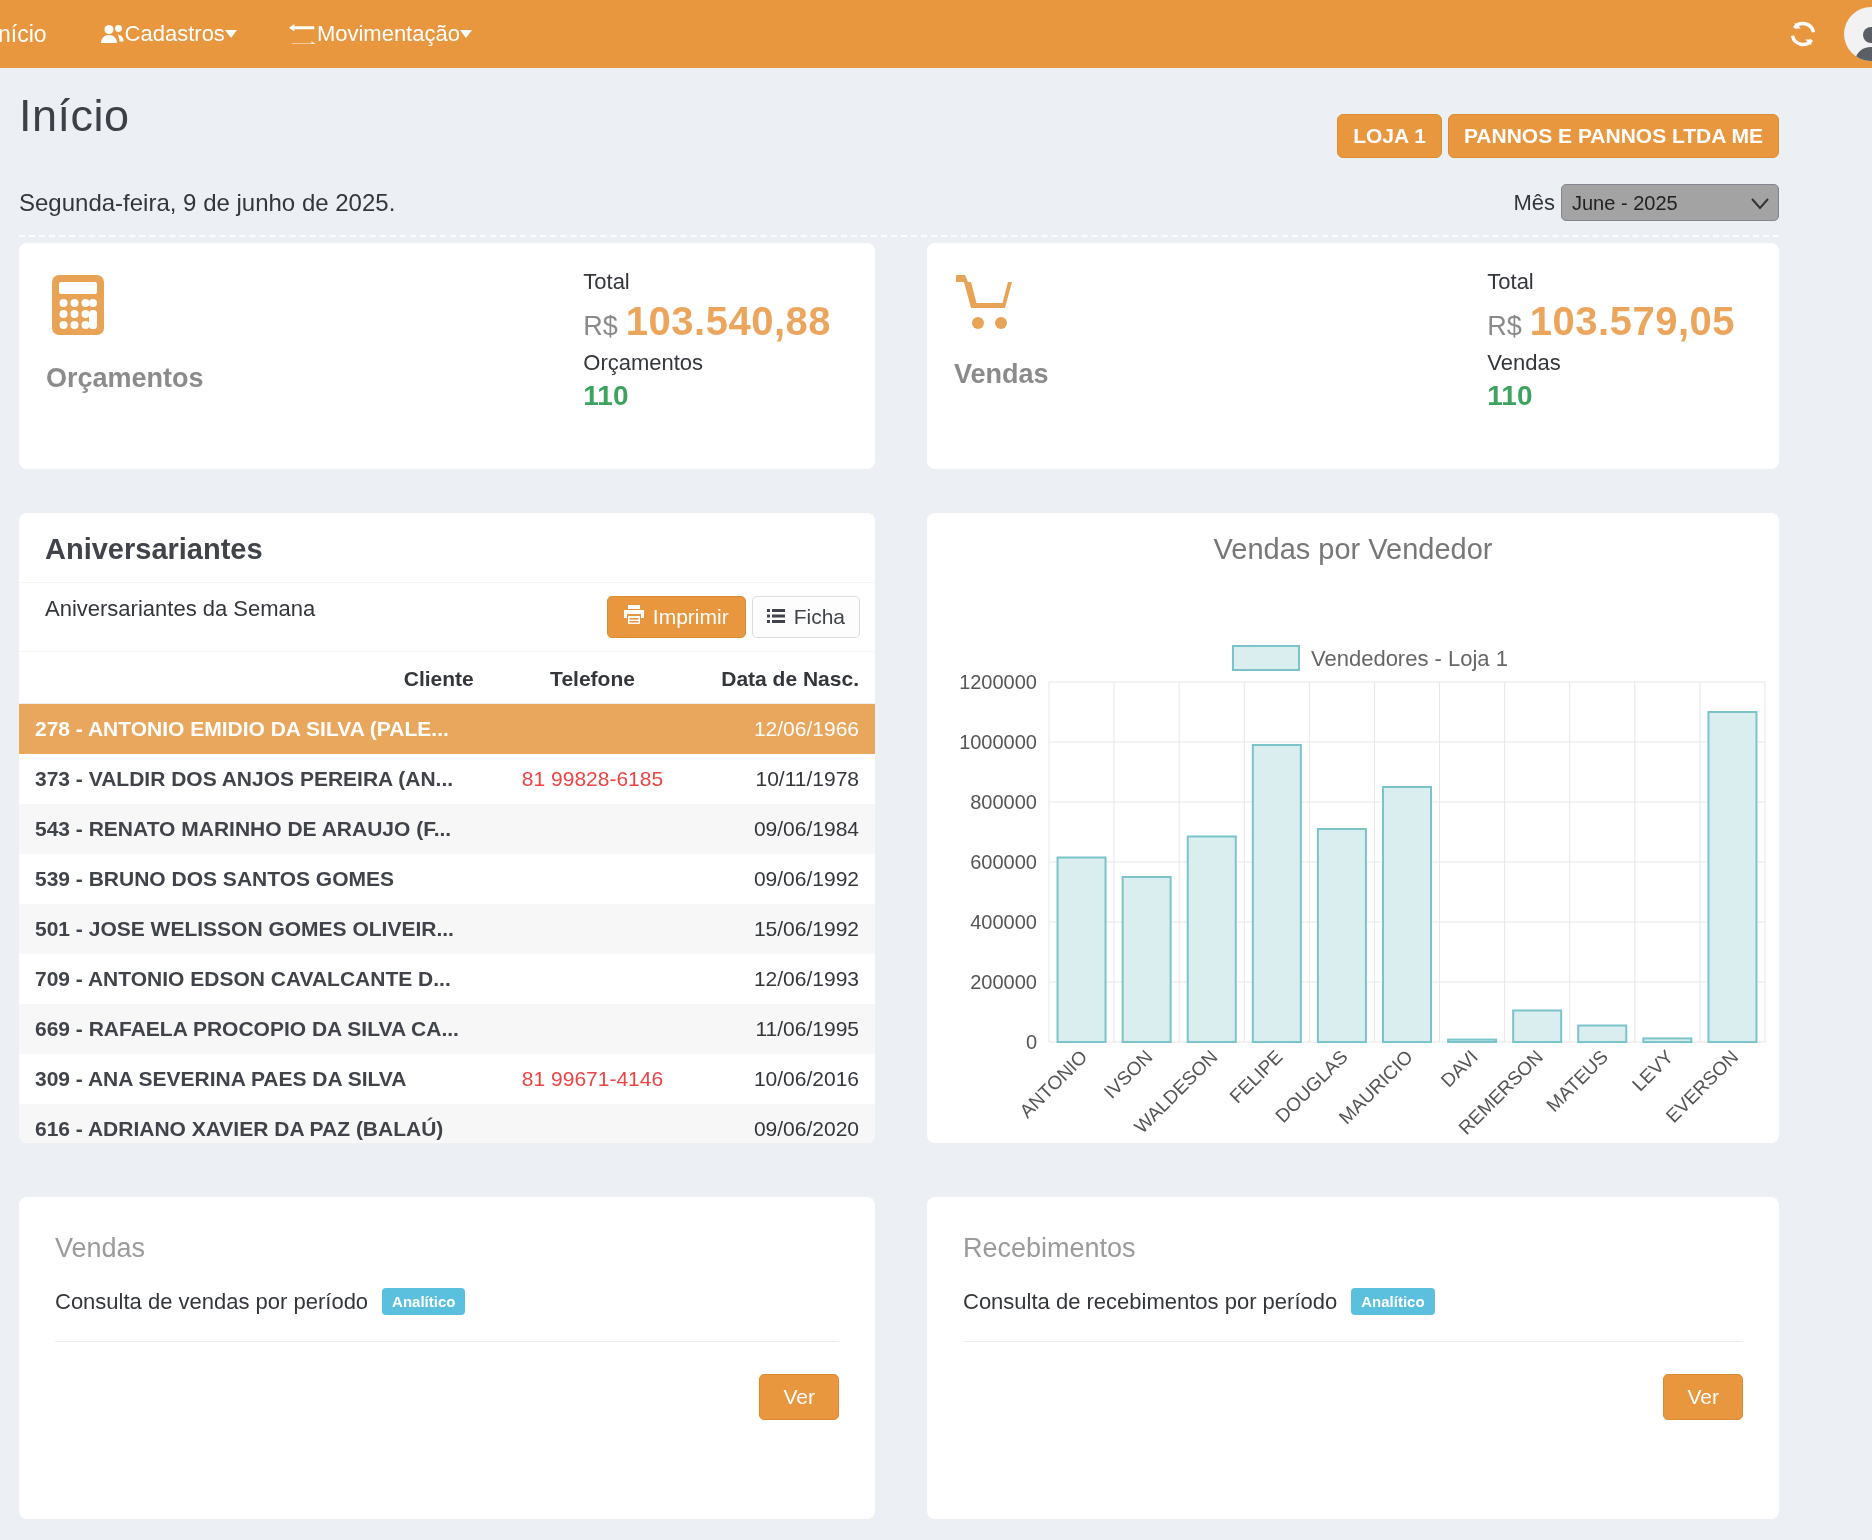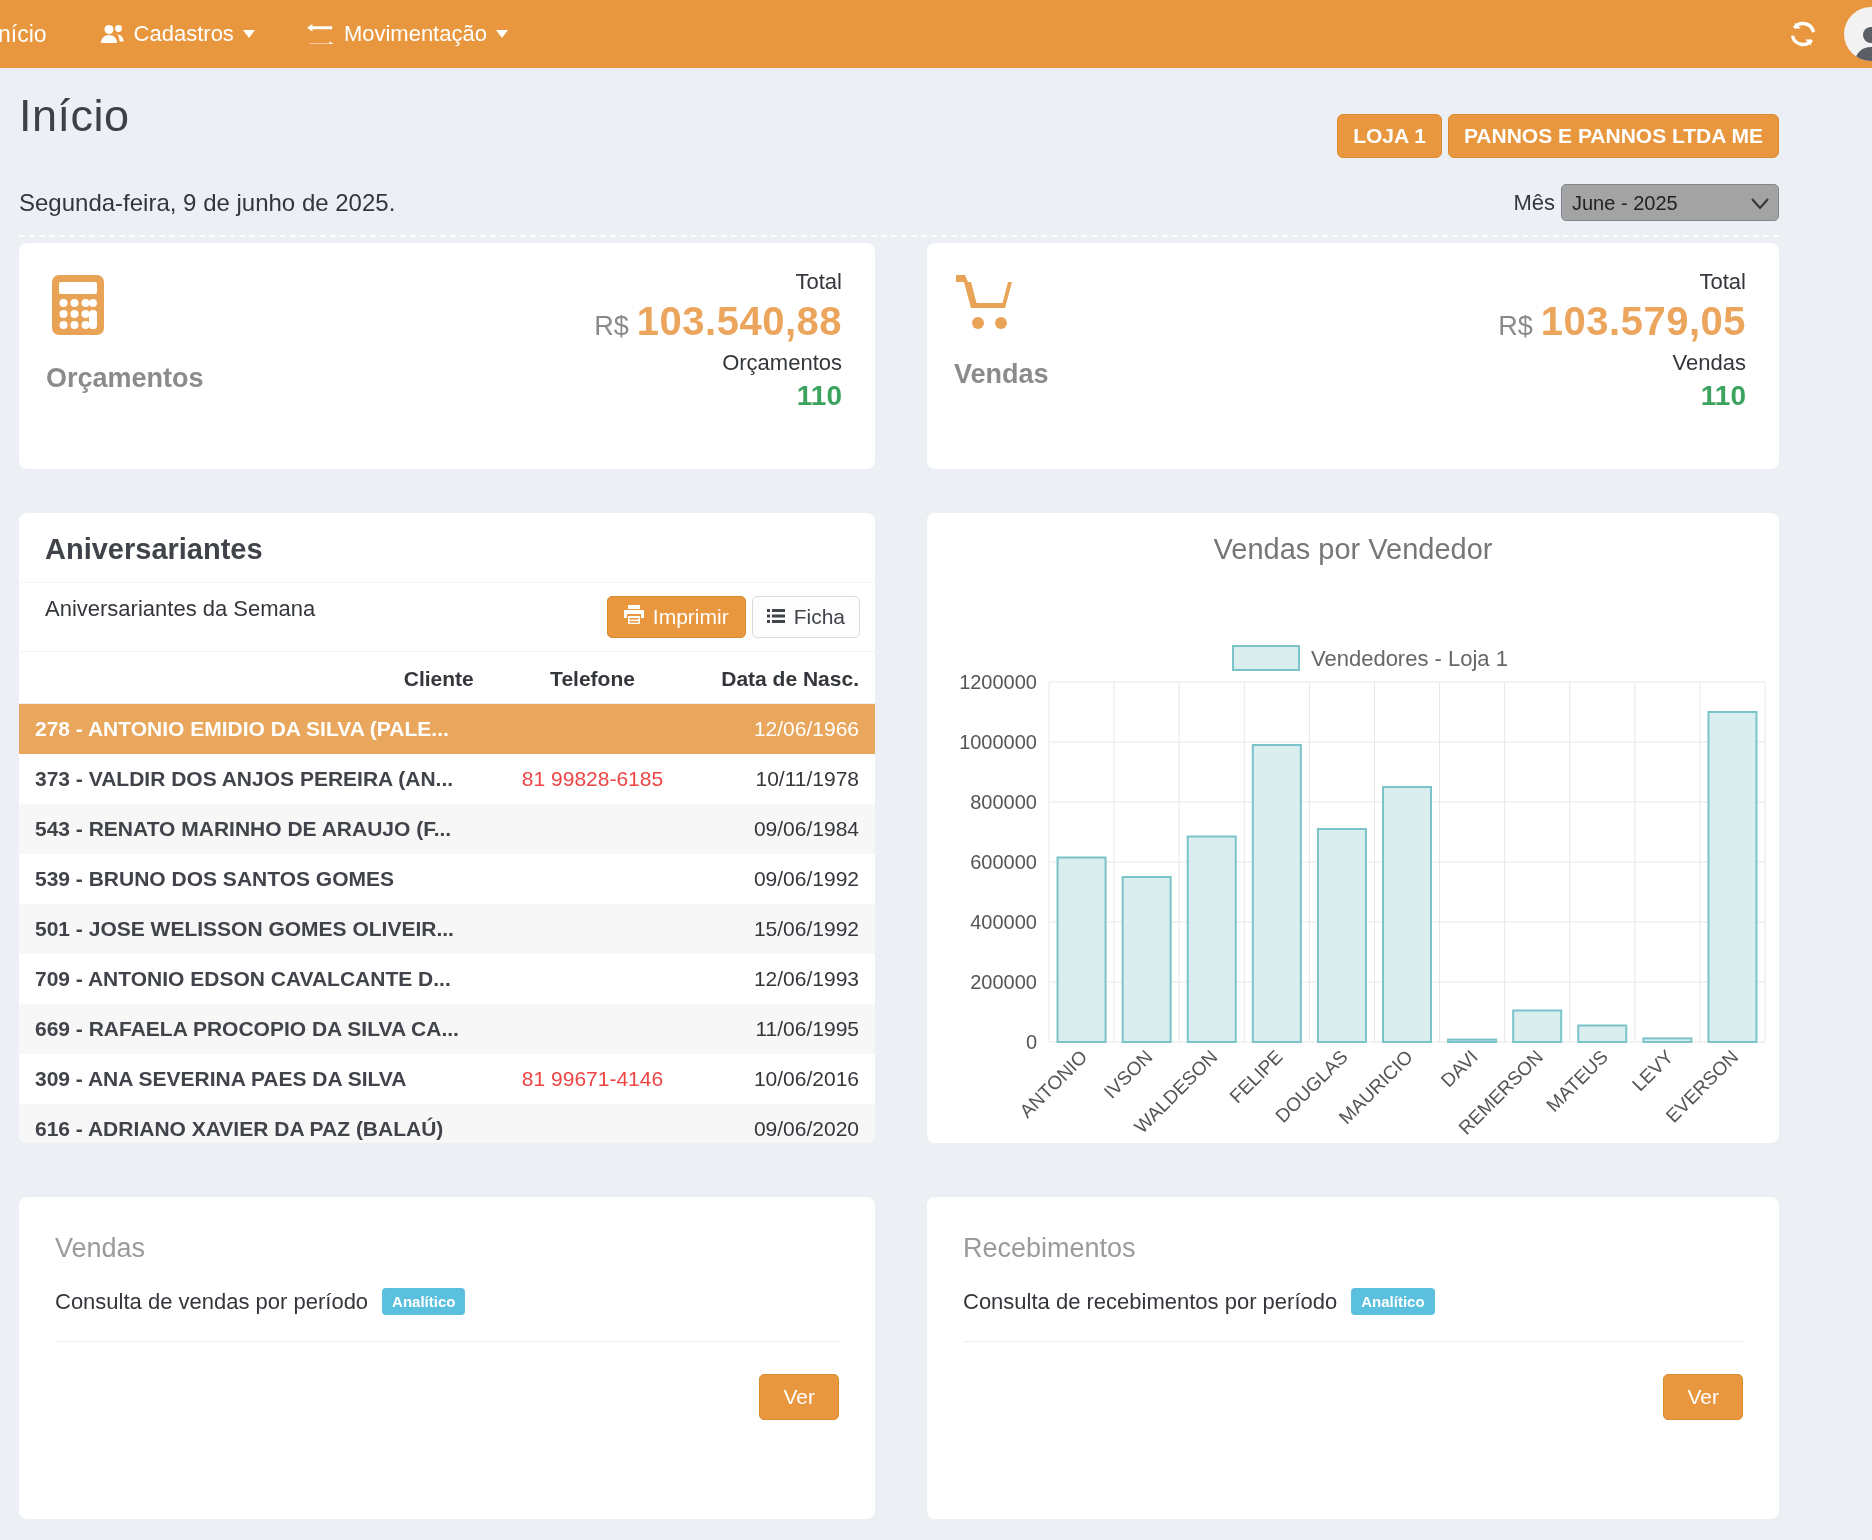--- a/index.html
+++ b/index.html
@@ -2,21 +2,21 @@
 <html><head>
 <meta charset="utf-8">
 <style>
   * { box-sizing: border-box; margin: 0; padding: 0; }
   html,body { width:1872px; height:1540px; overflow:hidden; }
   body { background:#ecf0f5; font-family:"Liberation Sans", sans-serif; }
 
   
   .navbar { position:relative; height:68px; background:#e8973e; display:flex; align-items:center; color:#fff; }
   .brand { font-size:23px; padding:0 26px 0 0; margin-left:-2px; cursor:pointer; }
-  .nav-item { display:flex; align-items:center; gap:9px; padding:0 26px; height:100%; font-size:22px; cursor:pointer; }
+  .nav-item { display:flex; align-items:center; padding:0 26px; height:100%; font-size:22px; cursor:pointer; }
   .nav-item svg { display:block; }
   .nav-right { position:absolute; right:54px; top:0; height:100%; display:flex; align-items:center; }
   .refresh-btn { cursor:pointer; display:flex; }
   .avatar { position:absolute; right:-26px; top:7px; width:54px; height:54px; border-radius:50%; background:#f2f2f2; overflow:hidden; display:flex; align-items:flex-end; justify-content:center; }
 
   
   .page-head { display:flex; justify-content:space-between; align-items:flex-start; margin:22px 93px 0 19px; }
   .page-title { font-size:45px; font-weight:400; color:#3d4147; letter-spacing:0.5px; }
   .head-buttons { display:flex; gap:6px; margin-top:24px; }
   .btn-orange { background:#e8973e; border:1px solid #db8c30; color:#fff; font-weight:bold; font-size:21px; padding:9px 15px; border-radius:6px; cursor:pointer; font-family:inherit; }
@@ -33,21 +33,21 @@
 
   
   .row { display:flex; gap:52px; margin-left:19px; width:1760px; }
   .card { background:#fff; border-radius:8px; position:relative; }
   .row-1 { margin-top:6px; }
   .row-1 .card { height:226px; }
   .card-w-left { width:856px; } .card-w-right { width:852px; }
 
   .sum-left { position:absolute; left:27px; top:30px; }
   .sum-title { margin-top:22px; font-size:27px; font-weight:bold; color:#8b8b8b; }
-  .sum-right { position:absolute; right:33px; top:26px; text-align:right; }
+  .sum-right { position:absolute; right:44px; top:26px; }
   .t-label { font-size:22px; color:#33363b; }
   .t-value { margin-top:4px; white-space:nowrap; }
   .t-value .cur { font-size:27px; color:#8a8a8a; margin-right:8px; }
   .t-value .val { font-size:40px; font-weight:bold; color:#eba55c; letter-spacing:0.5px; }
   .c-label { font-size:22px; color:#33363b; margin-top:6px; }
   .c-count { font-size:28px; font-weight:bold; color:#3da35f; margin-top:4px; }
 
   .row-2 { margin-top:44px; }
   .row-2 .card { height:630px; overflow:hidden; }
 

